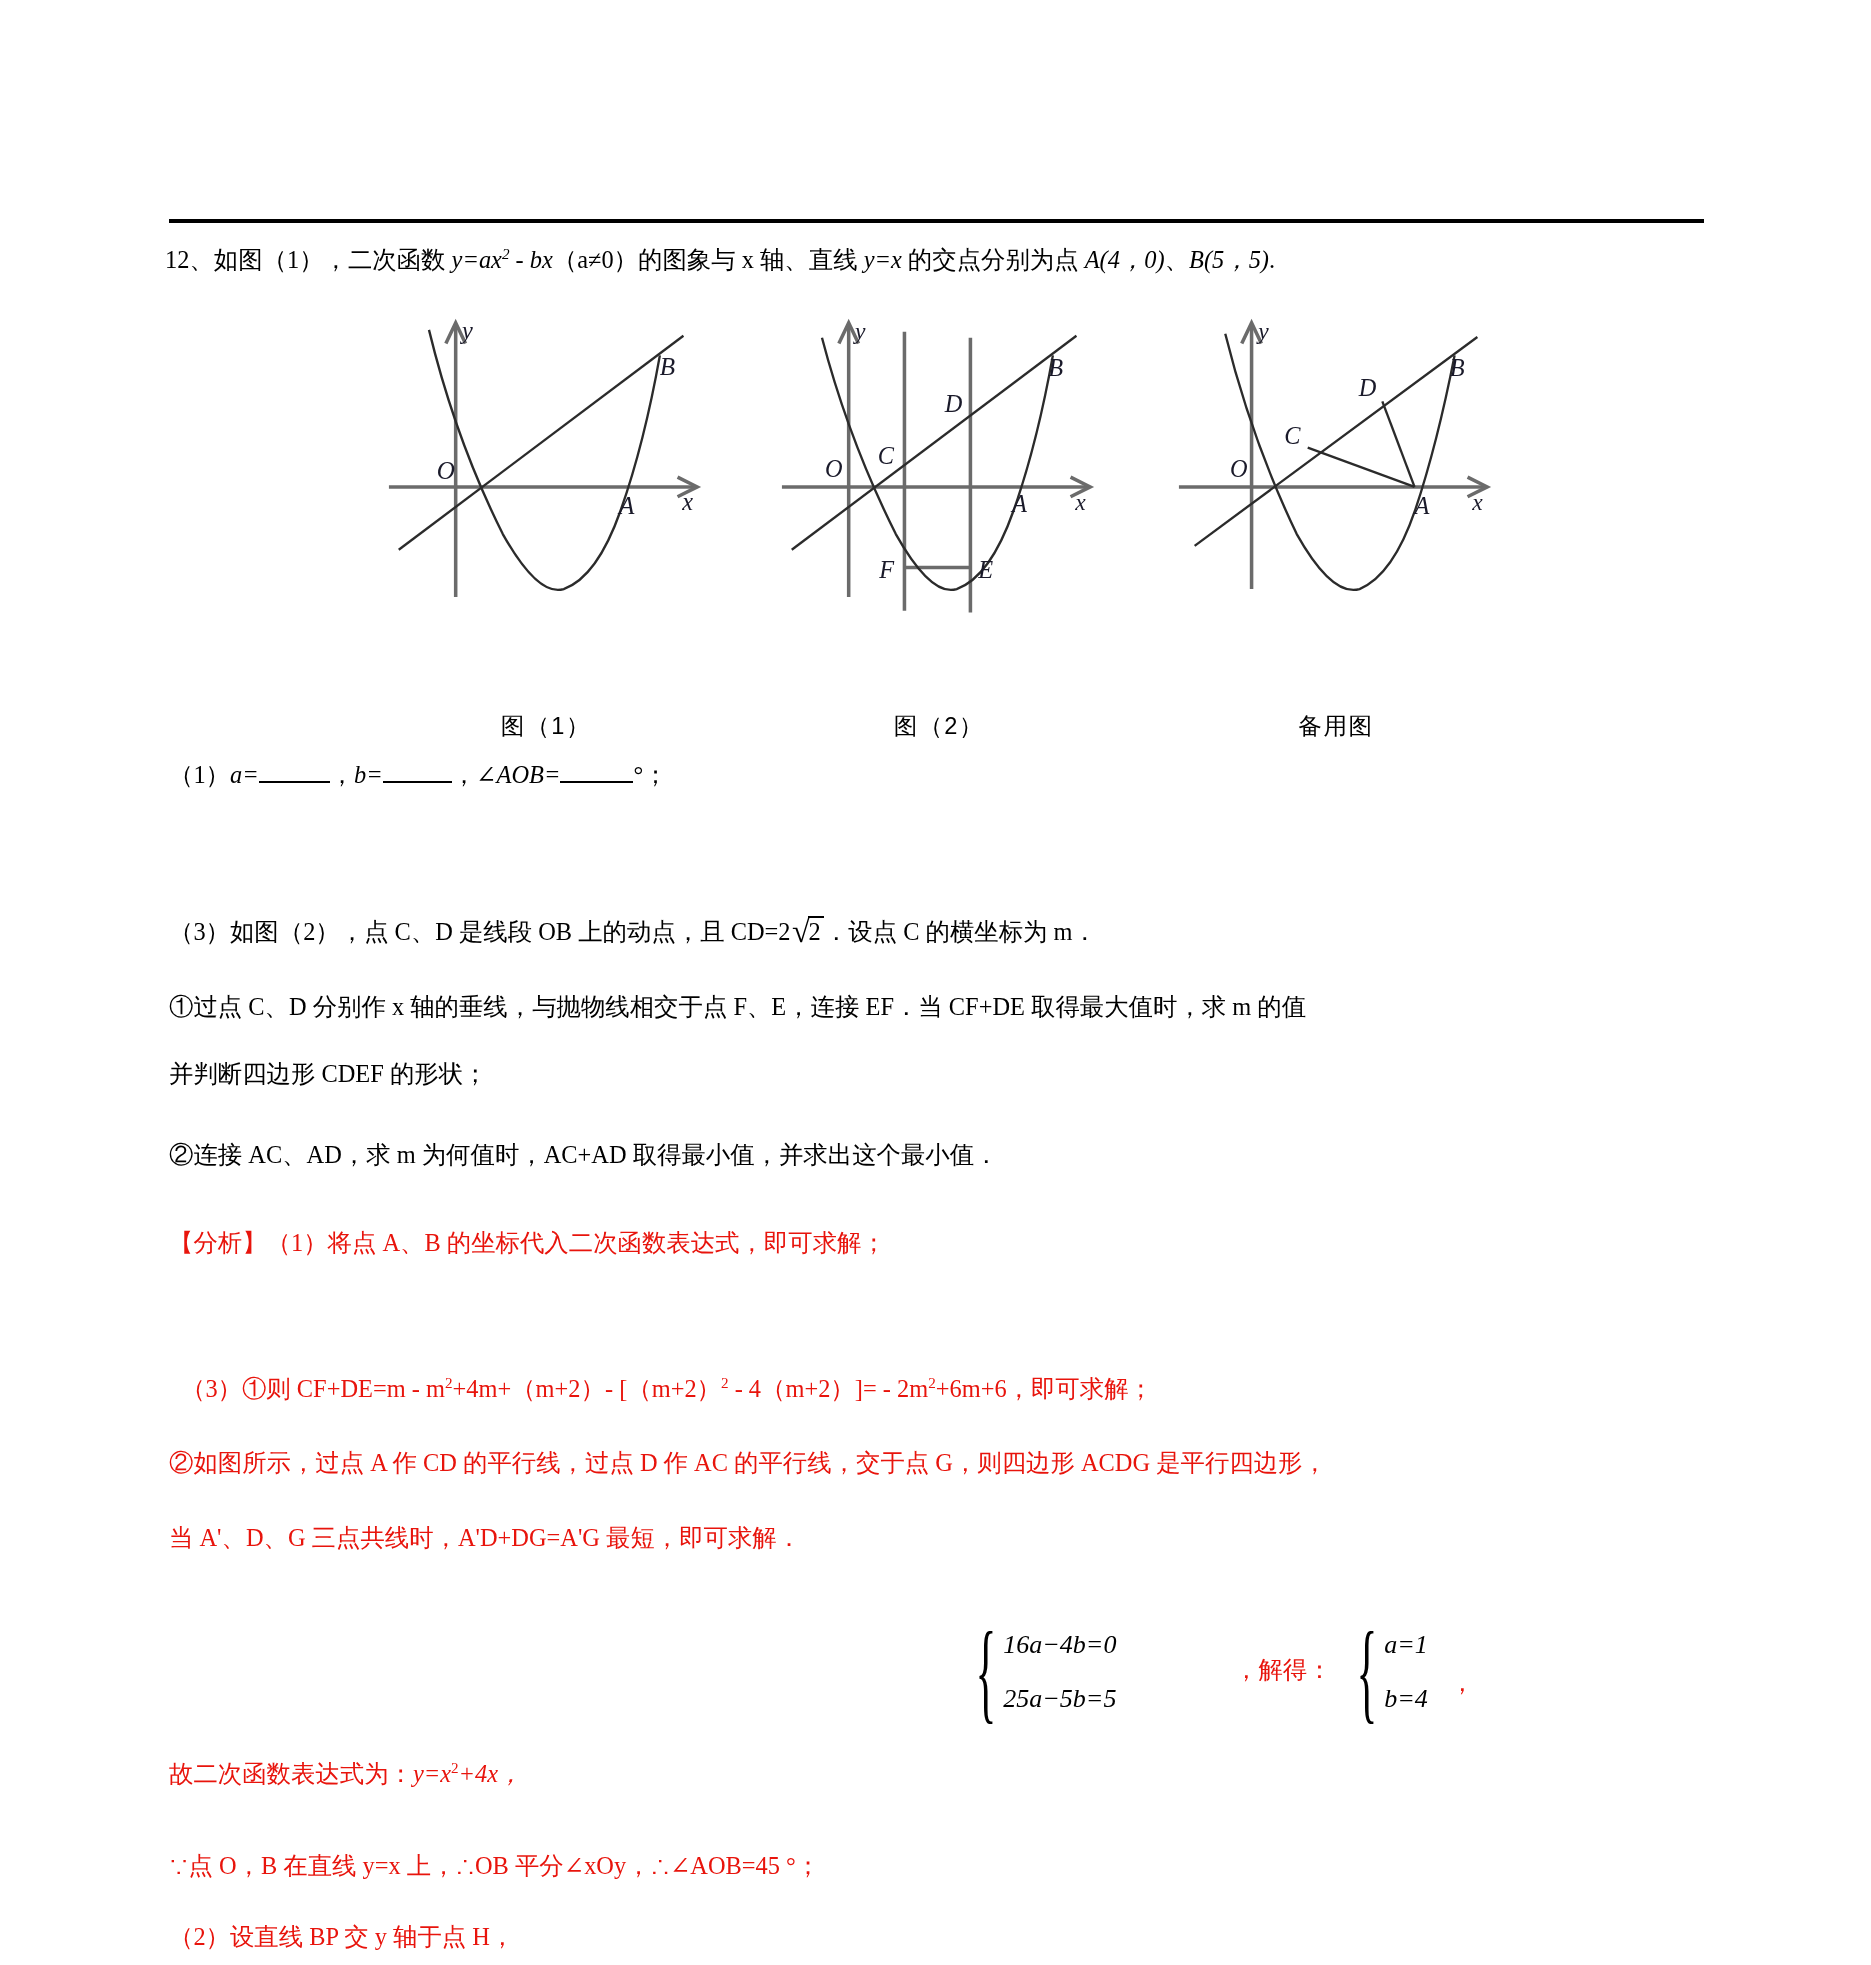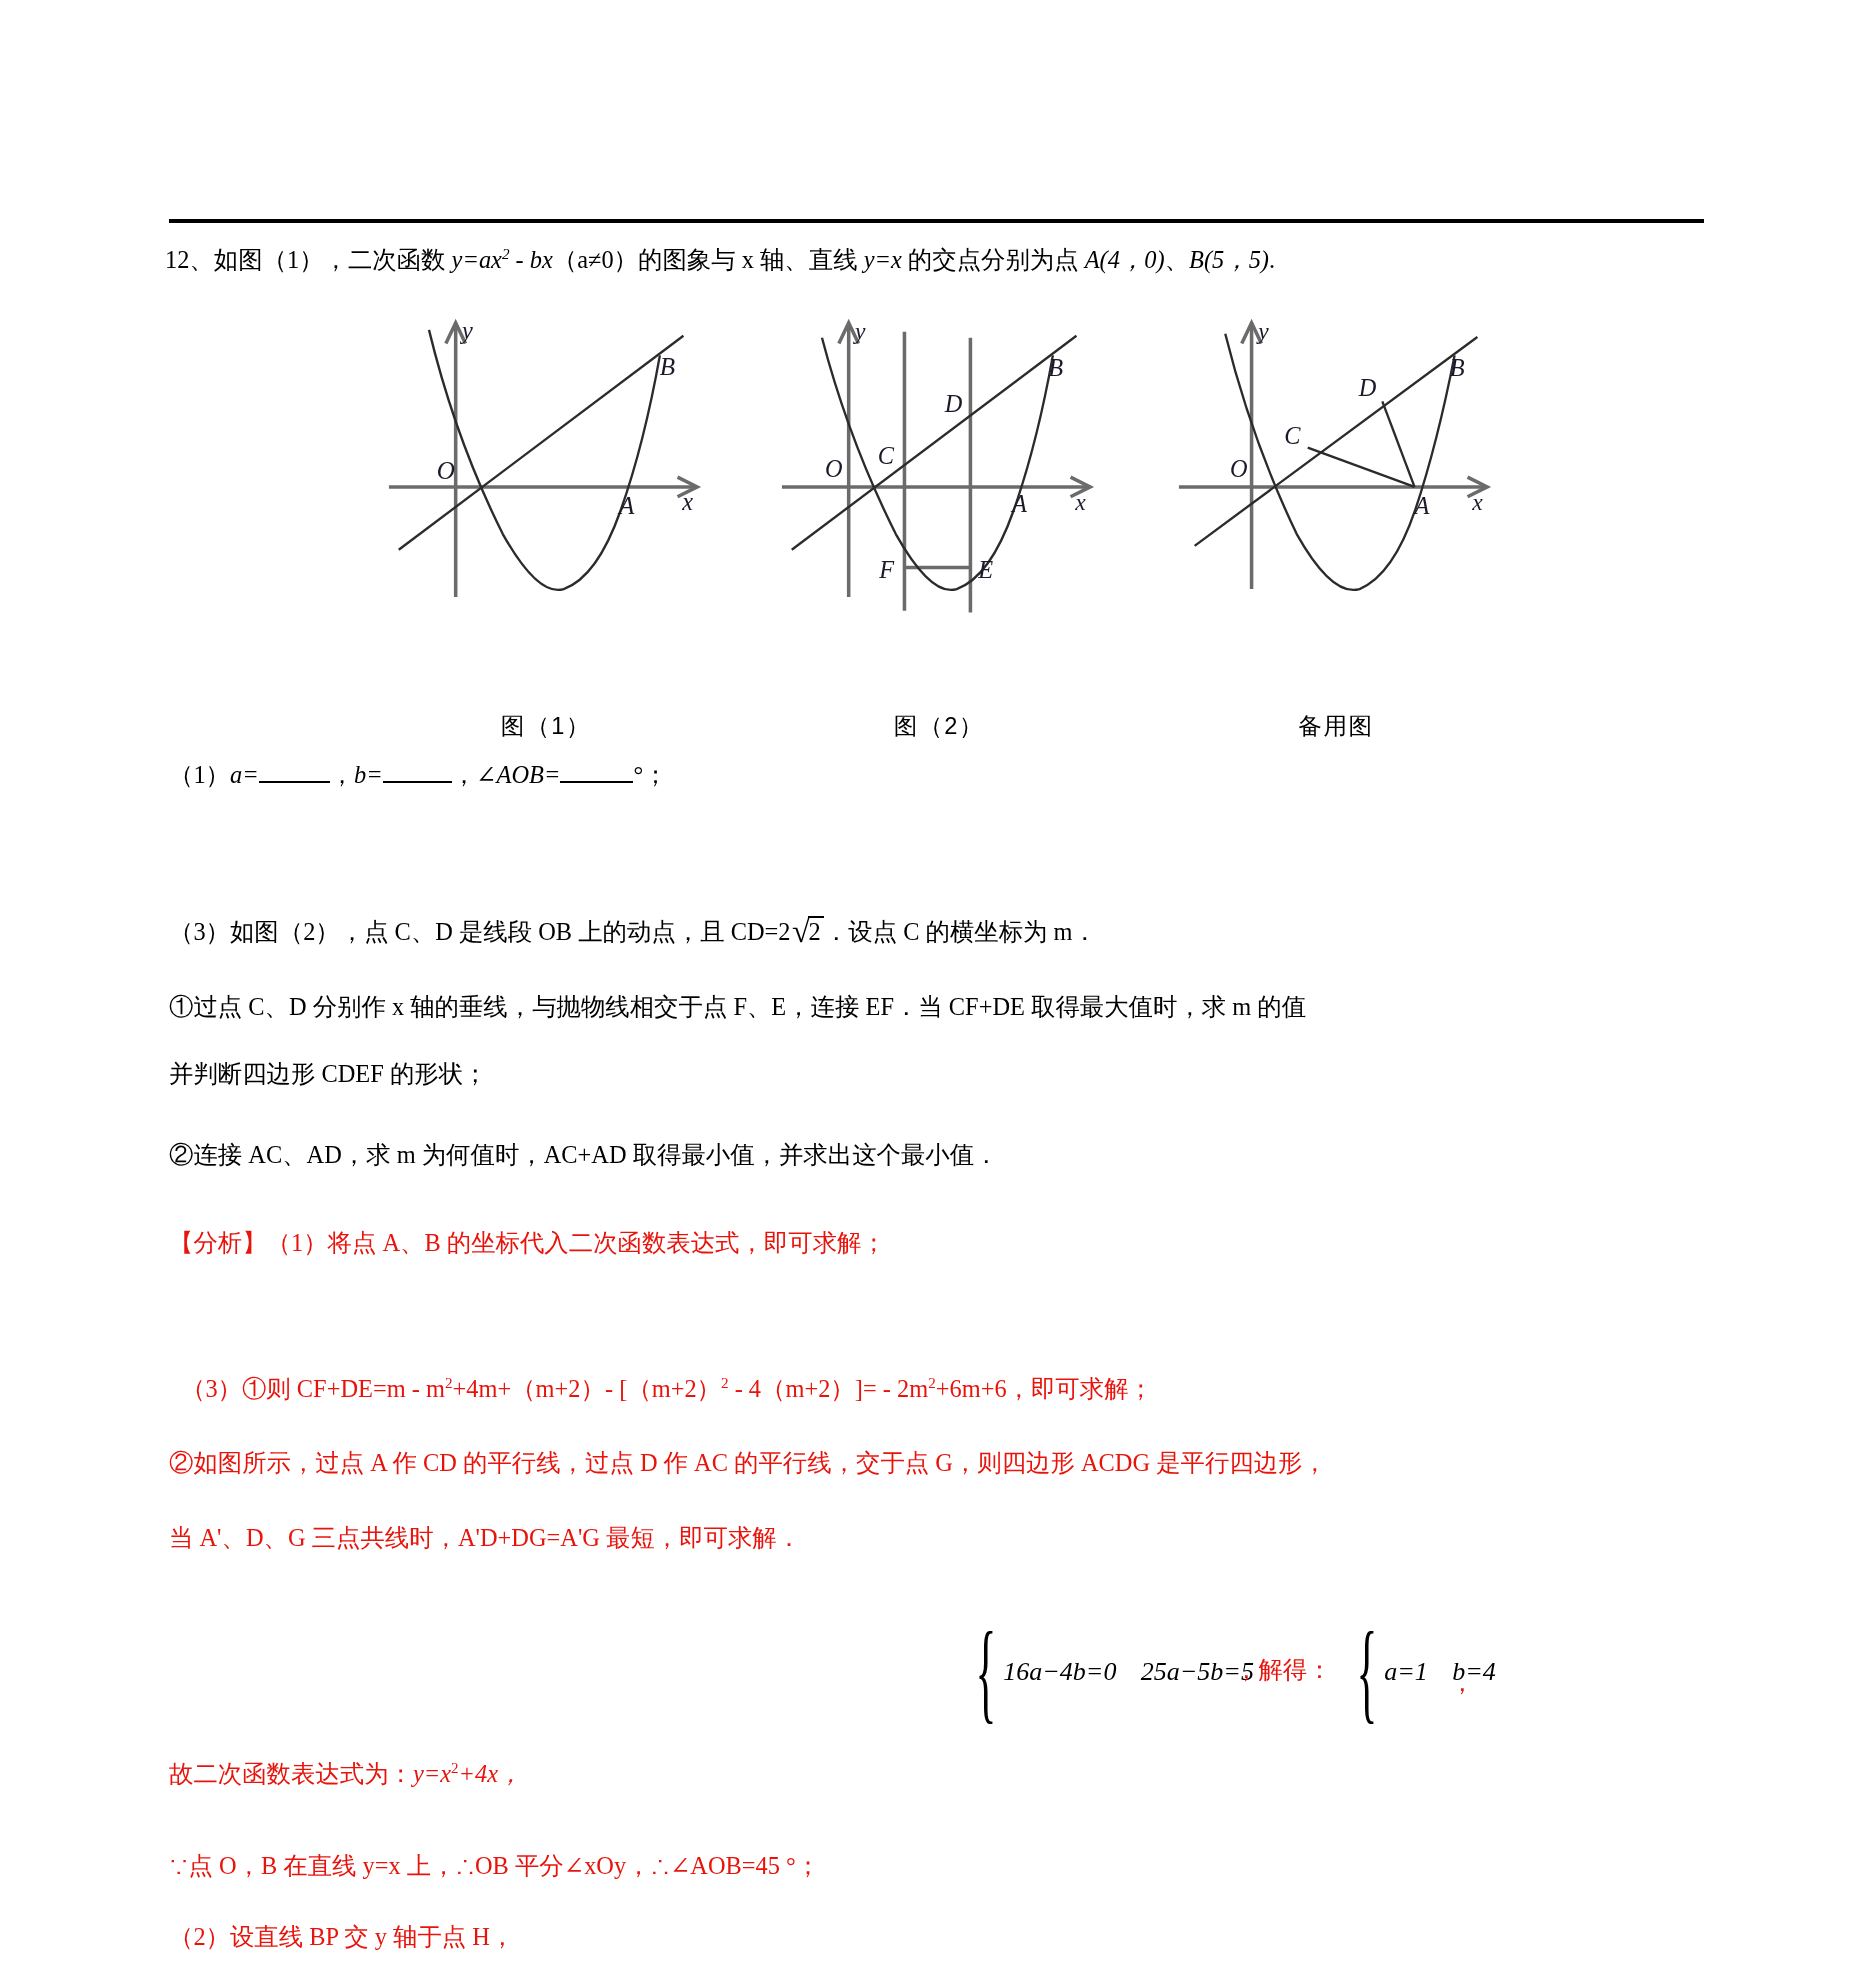--- a/index.html
+++ b/index.html
@@ -87,20 +87,21 @@
   .brace {
     font-size: 79px;
     line-height: 0.5;
     font-family: "Liberation Serif", serif;
     transform: scaleX(0.55) scaleY(1.42);
     display: inline-block;
     margin-right: -5.5px;
   }
   .sysrows {
     display: flex;
+    flex-direction: column;
     justify-content: center;
     gap: 24.4px;
     margin-left: 3.9px;
   }
   .sysrow { white-space: nowrap; font-style: italic; font-size: 26px; }
 
   
   .fig {
     position: absolute;
   }

